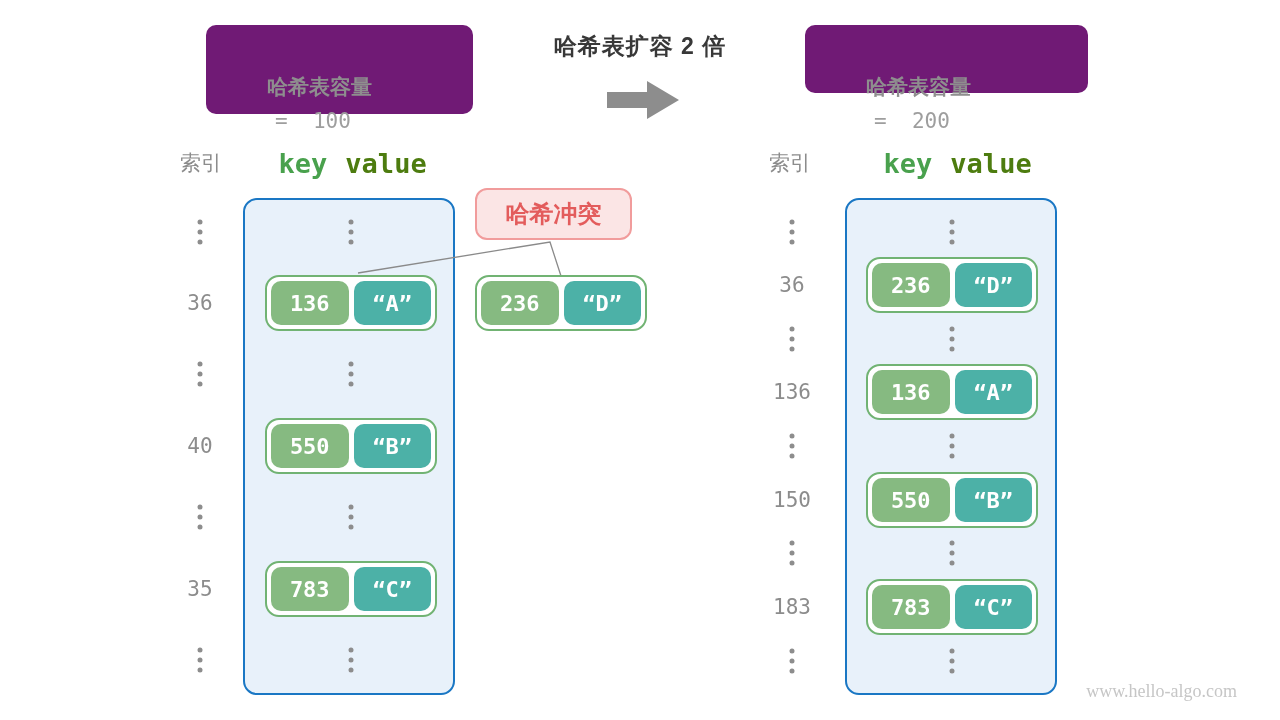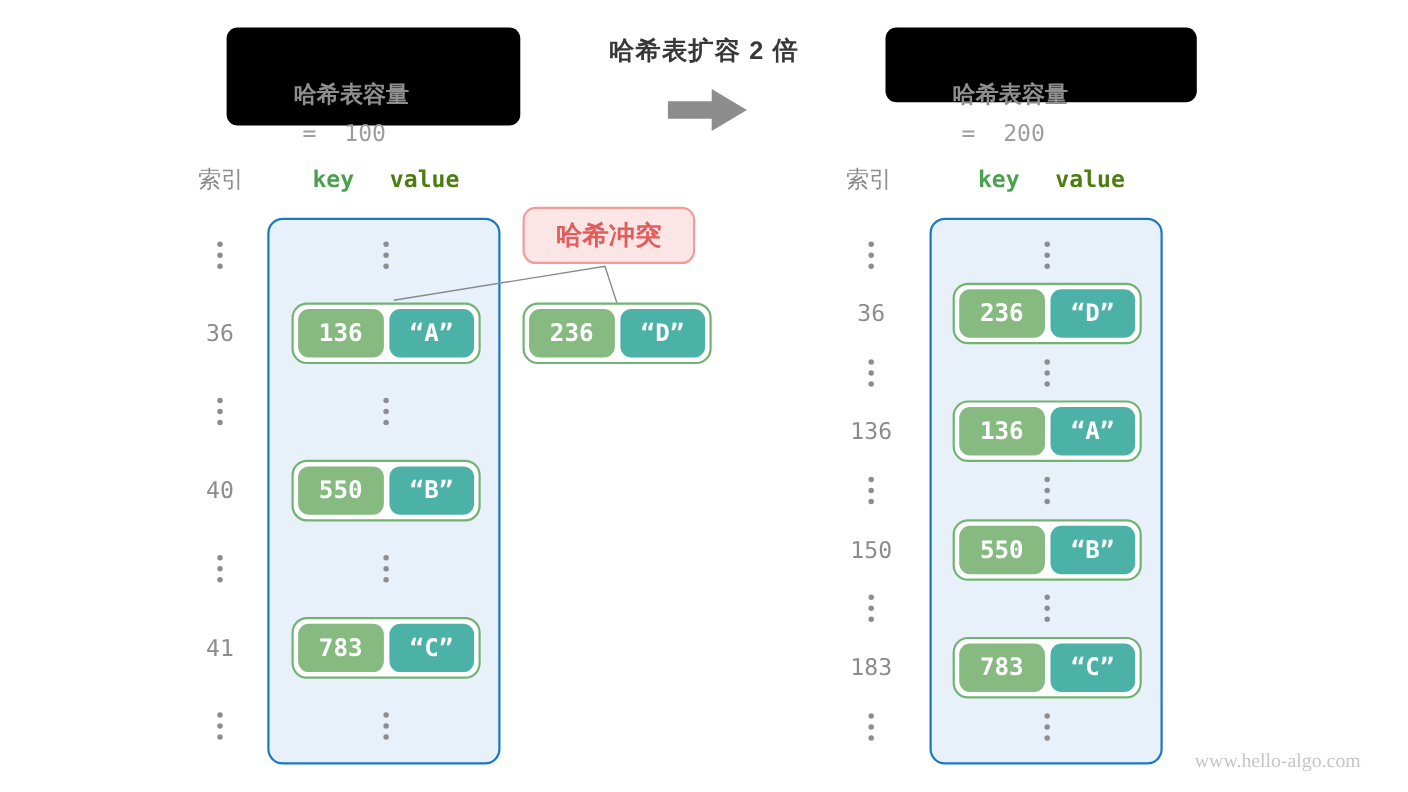--- a/index.html
+++ b/index.html
@@ -4,33 +4,33 @@
 <style>
   html,body{margin:0;padding:0;background:#fff;}
   #canvas{
     position:relative; width:1280px; height:720px; background:#ffffff;
     overflow:hidden; font-family:"Liberation Sans", sans-serif;
   }
   .c{ position:absolute; transform:translate(-50%,-50%); }
 
   
   .info-box{
-    position:absolute; background:#000000; border-radius:10px;
+    position:absolute; background:#701a75; border-radius:10px;
     box-sizing:border-box; padding:11px 0 0 26px;
   }
   .info-line{ line-height:34px; font-size:21px; white-space:pre; }
   .info-label{ font-weight:700; color:#8e8e8e; }
   .info-value{ font-family:"DejaVu Sans Mono", monospace; color:#9e9e9e; margin-left:8px; white-space:pre; }
 
   
   .big-title{ font-size:23px; font-weight:700; color:#383838; letter-spacing:1px; white-space:pre; }
 
   
   .col-head-cn{ font-size:21px; color:#8c8c8c; white-space:pre; }
-  .col-head-mono{ font-family:"DejaVu Sans Mono", monospace; font-size:21px; font-weight:700; white-space:pre; }
+  .col-head-mono{ font-family:"DejaVu Sans Mono", monospace; font-size:27px; font-weight:700; white-space:pre; }
   .key-color{ color:#49a14d; }
   .val-color{ color:#4d7c0f; }
 
   
   .table{
     position:absolute; width:212px; height:497px; box-sizing:border-box;
     background:#e8f1fa; border:2.5px solid #1a77c4; border-radius:14px;
   }
 
   
@@ -157,21 +157,21 @@
       <i></i>
       <i></i>
       <i></i>
     </div>
   <div class="c dots" style="left:351px; top:517px;">
       <i></i>
       <i></i>
       <i></i>
     </div>
 
-  <div class="c idx" style="left:200px; top:589px;">41</div>
+  <div class="c idx" style="left:200px; top:589px;">35</div>
   <div class="c pair" style="left:351px; top:589px;">
     <span class="pill pill-key">783</span>
     <span class="pill pill-val">“C”</span>
   </div>
 
   <div class="c dots" style="left:200px; top:660px;">
       <i></i>
       <i></i>
       <i></i>
     </div>

